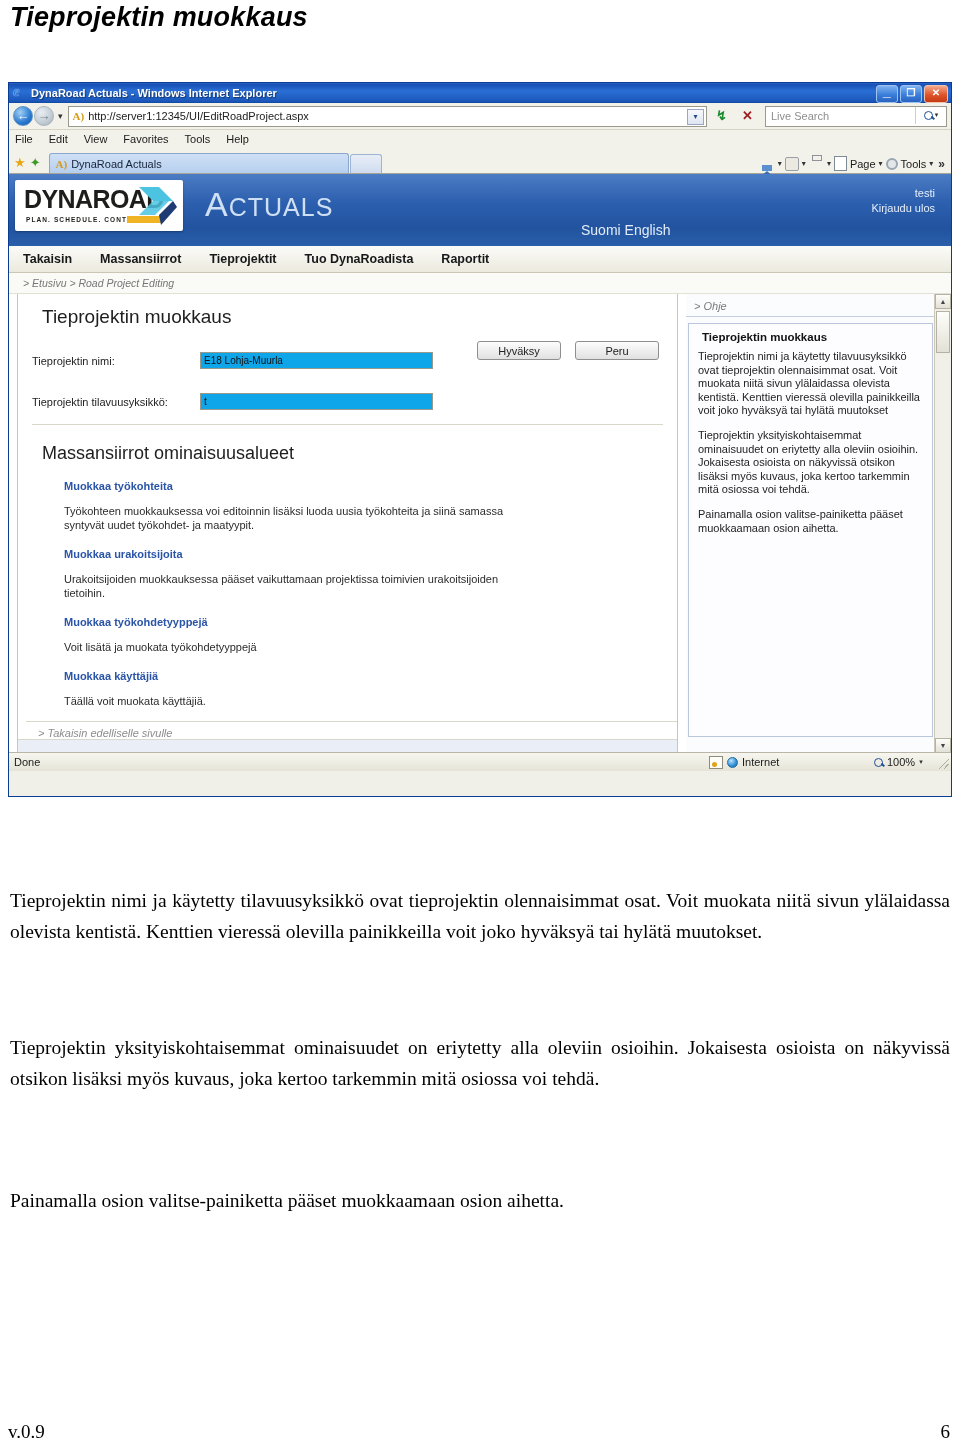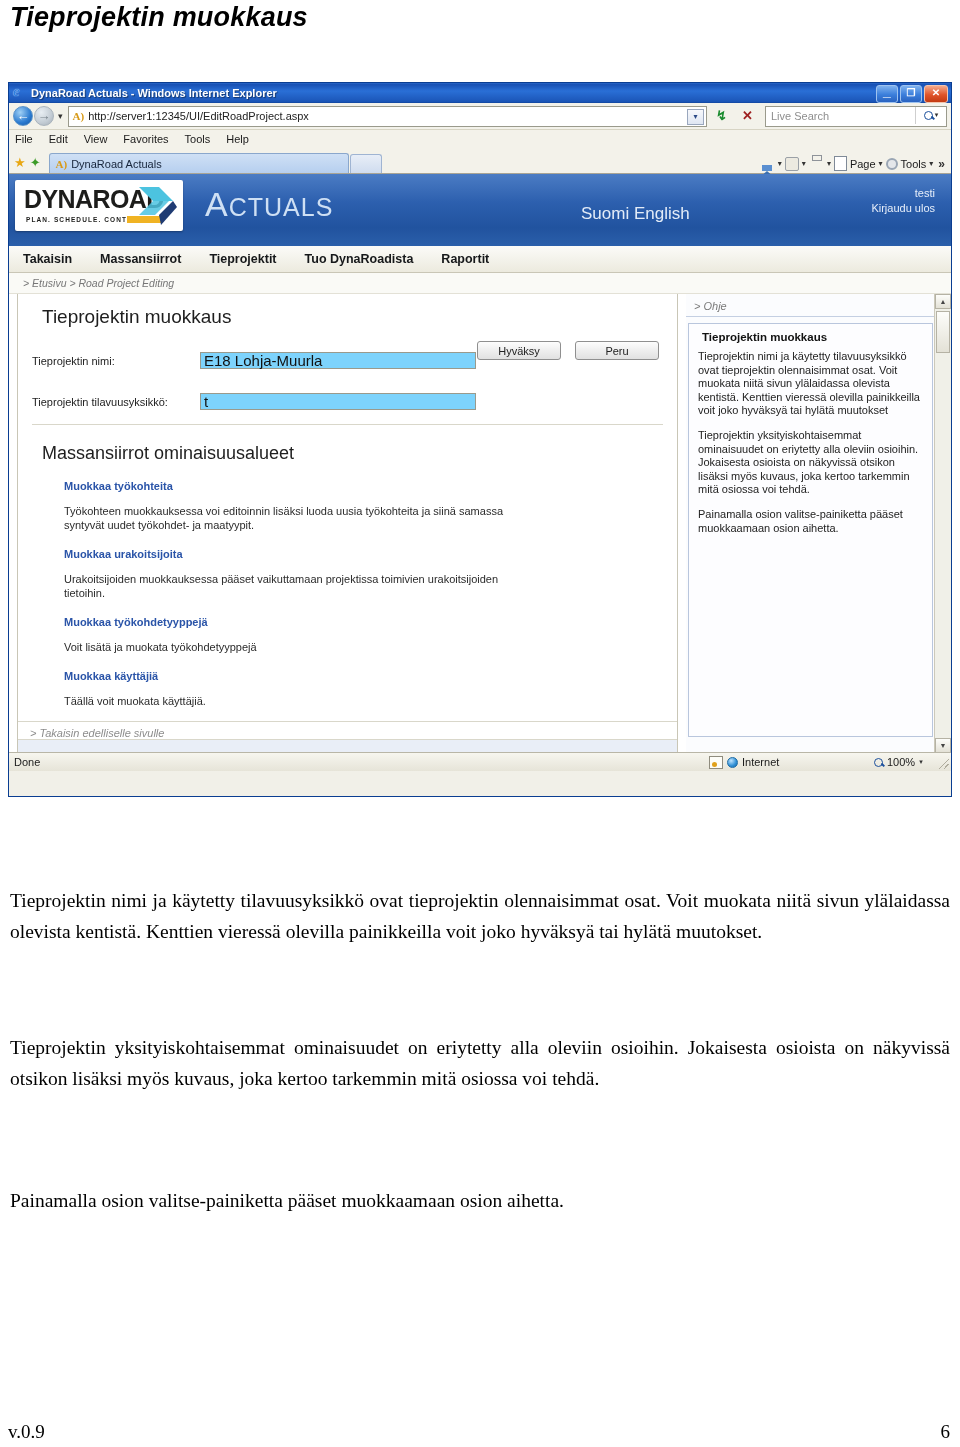--- a/index.html
+++ b/index.html
@@ -392,23 +392,23 @@
     position: absolute;
     left: 196px; top: 11px;
     color: #cfe0f4;
     font-family: "Liberation Sans", sans-serif;
     font-size: 34px;
     letter-spacing: 1px;
   }
   .app-title .small { font-size: 25px; }
   .lang-links {
     position: absolute;
-    left: 572px; bottom: 22px;
+    left: 572px; bottom: 8px;
     color: #e3ecf8;
-    font-size: 17px;
+    font-size: 14px;
   }
   .user-block {
     position: absolute;
     right: 16px; top: 12px;
     text-align: right;
     color: #e6eefa;
     font-size: 11px;
     line-height: 15px;
   }
 
@@ -467,25 +467,25 @@
     margin-bottom: 6px;
     margin-top: 24px;
   }
   .form-label {
     width: 168px;
     font-family: "Liberation Sans", sans-serif;
     font-size: 11px;
     color: #222;
   }
   .form-input {
-    width: 276px; height: 17px;
+    width: 233px; height: 17px;
     border: 1px solid #9a9a8c;
-    background: #7dd3fc;
-    font-family: "Liberation Sans", sans-serif;
-    font-size: 15px;
+    background: #0ea5e9;
+    font-family: "Liberation Sans", sans-serif;
+    font-size: 10px;
     color: #111;
     padding: 0 3px;
     box-sizing: border-box;
     line-height: 15px;
   }
   .btn-col {
     position: absolute;
     left: 459px; top: 47px;
     display: flex;
     gap: 14px;
@@ -526,21 +526,21 @@
   }
   .feature-desc {
     font-family: "Liberation Sans", sans-serif;
     font-size: 11px;
     color: #2b2b2b;
     line-height: 14px;
     margin-top: 12px;
   }
   .back-row {
     position: absolute;
-    left: 0; right: 0; bottom: 14px;
+    left: 8px; right: 0; bottom: 14px;
     border-top: 1px solid #d9d7ca;
     padding: 5px 0 0 12px;
     font-family: "Liberation Sans", sans-serif;
     font-size: 11px;
     font-style: italic;
     color: #8c8c8c;
     background: #fff;
   }
   .bottom-strip {
     position: absolute;

